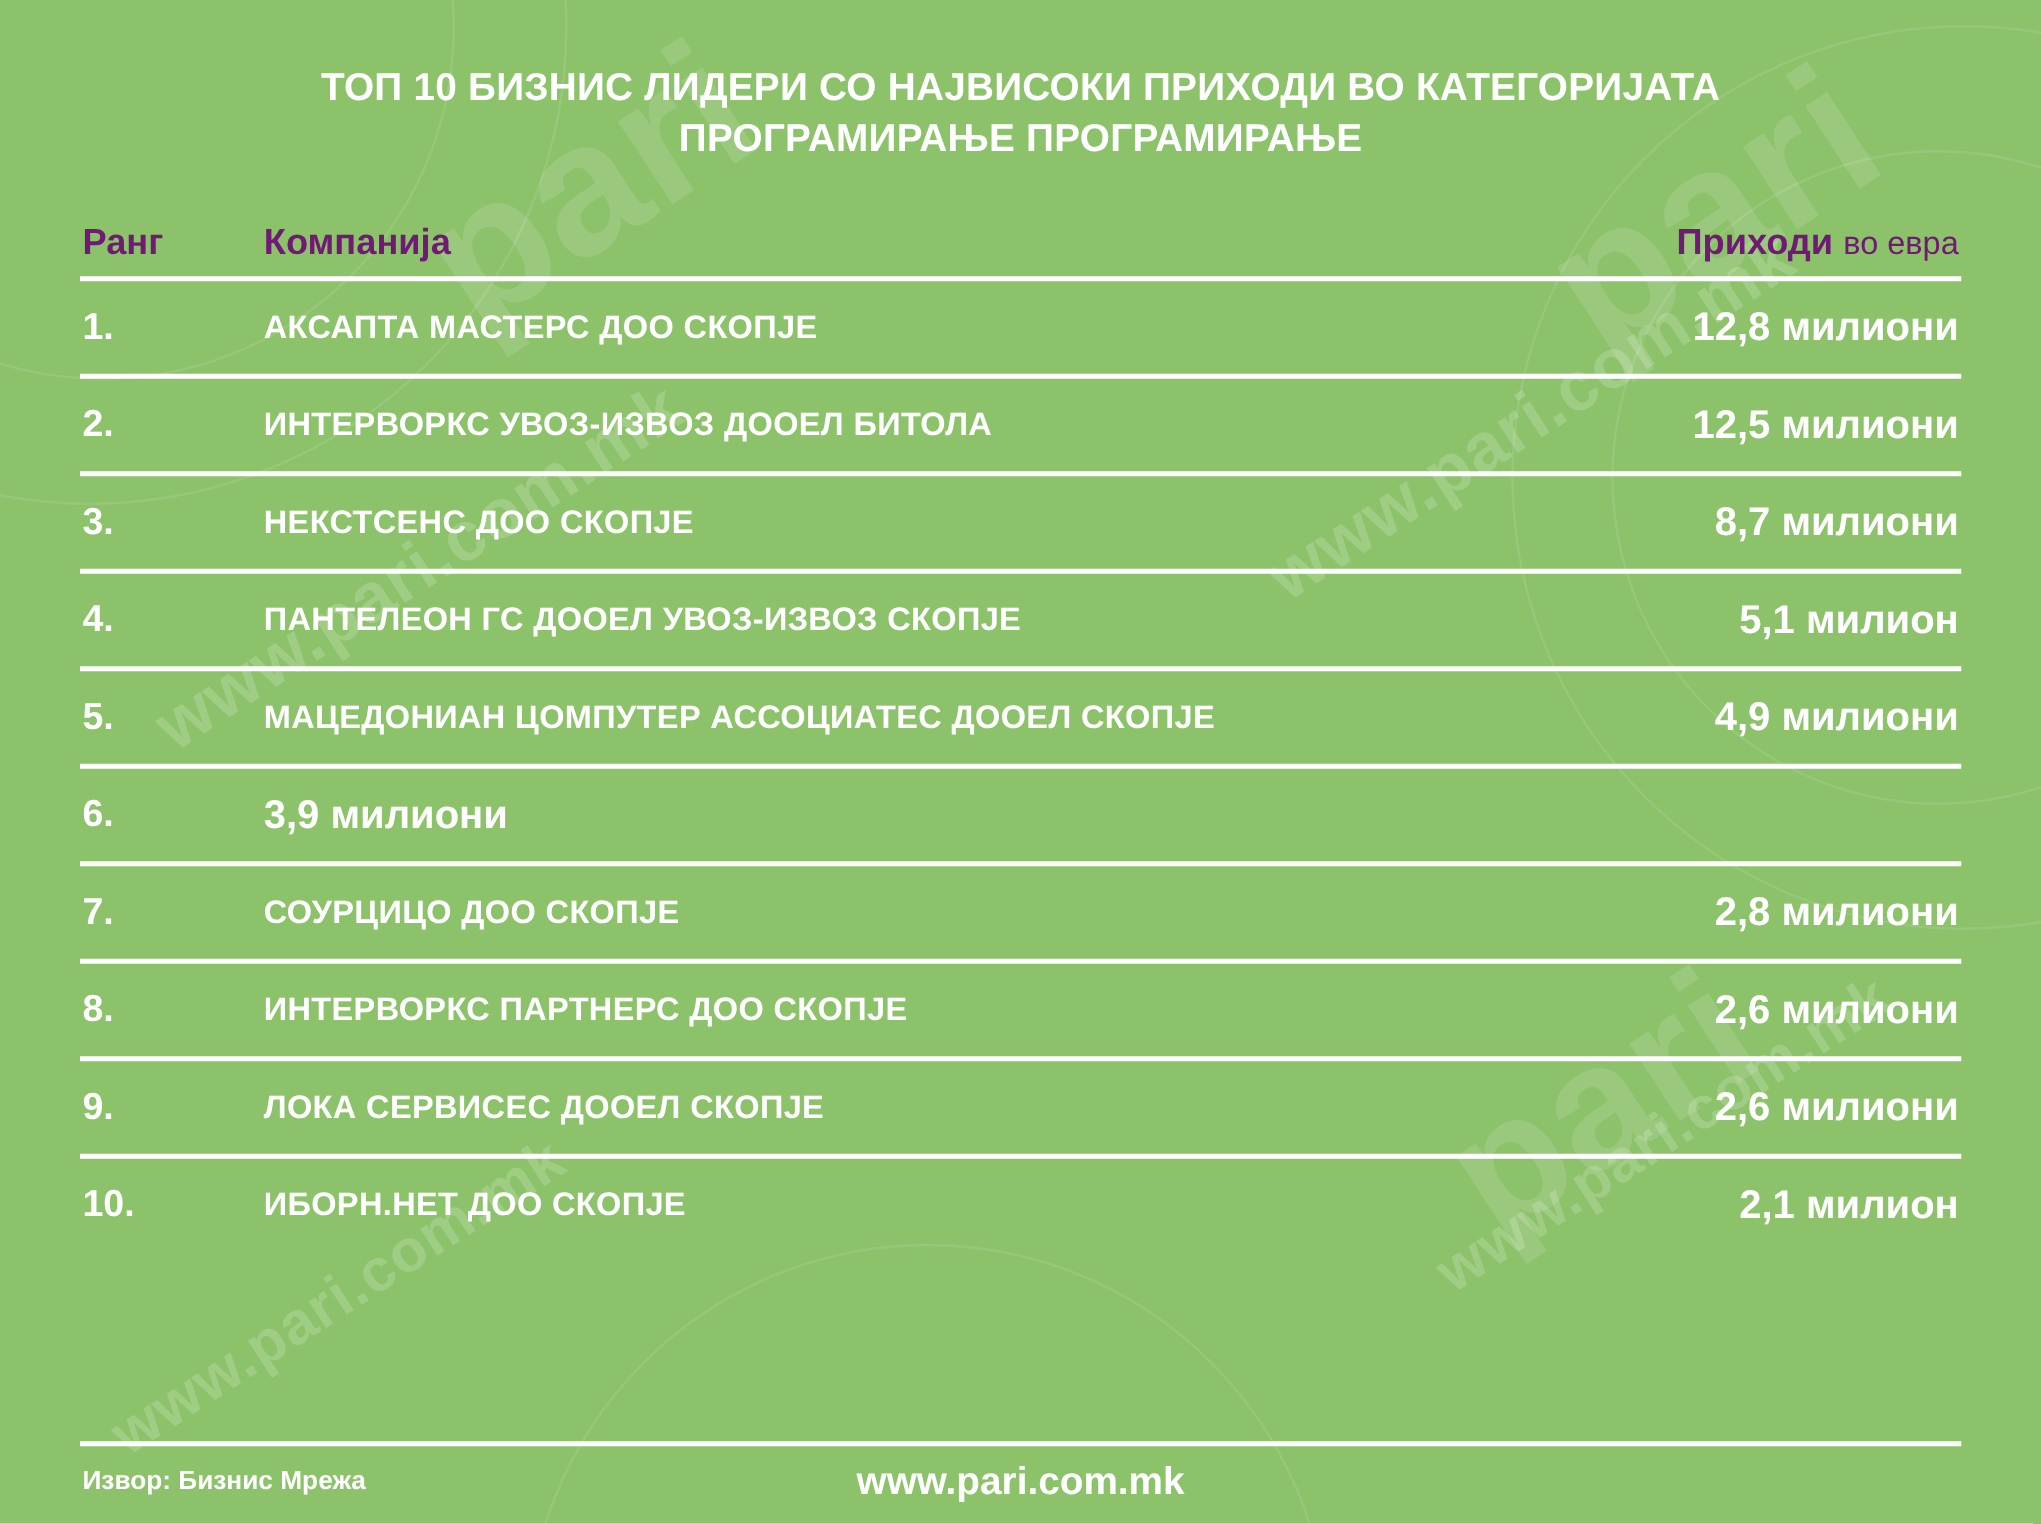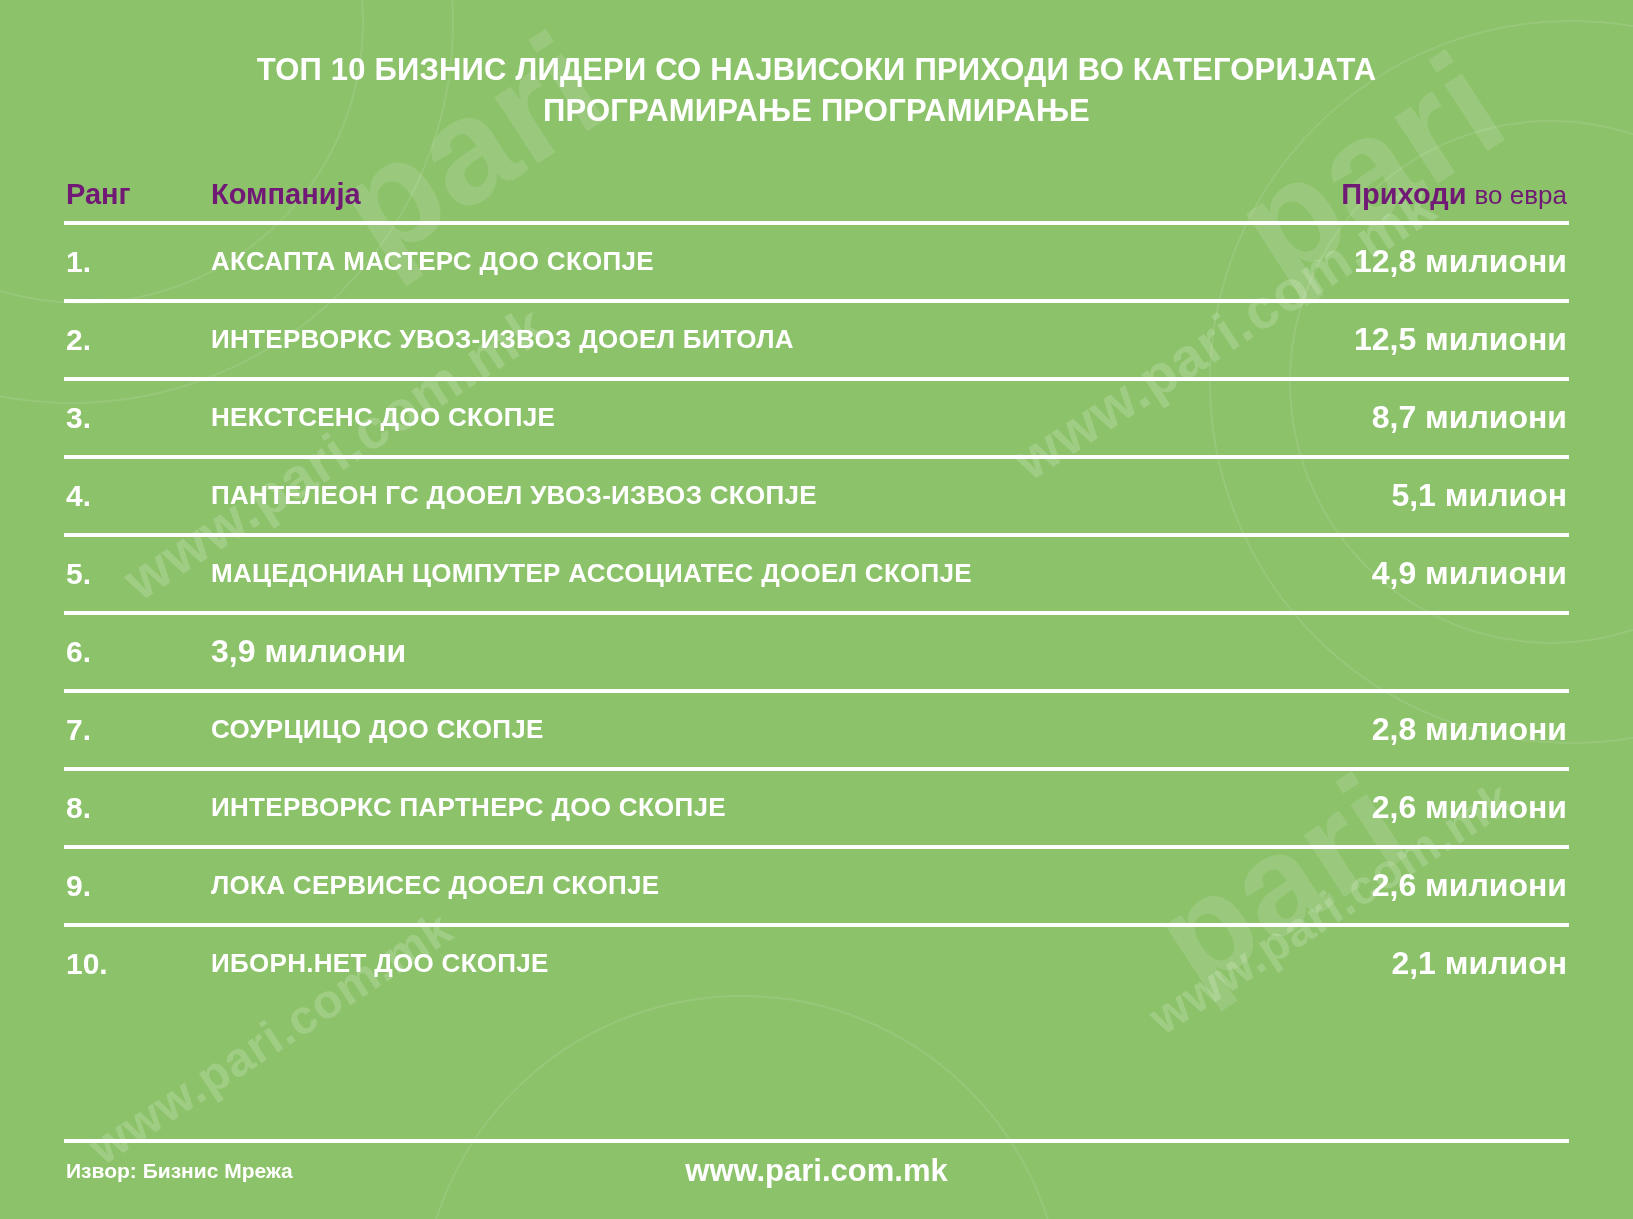--- a/index.html
+++ b/index.html
@@ -123,21 +123,21 @@
     font-weight: bold;
     text-align: right;
     white-space: nowrap;
   }
 
   .footer {
     position: absolute;
     left: 0;
     right: 0;
     bottom: 0;
-    height: 80px;
+    height: 66px;
     z-index: 6;
     margin-top: 20px;
   }
   .footer-rule {
     height: 4px;
     background: #ffffff;
     margin: 0 64px;
   }
   .footer-inner {
     display: flex;

